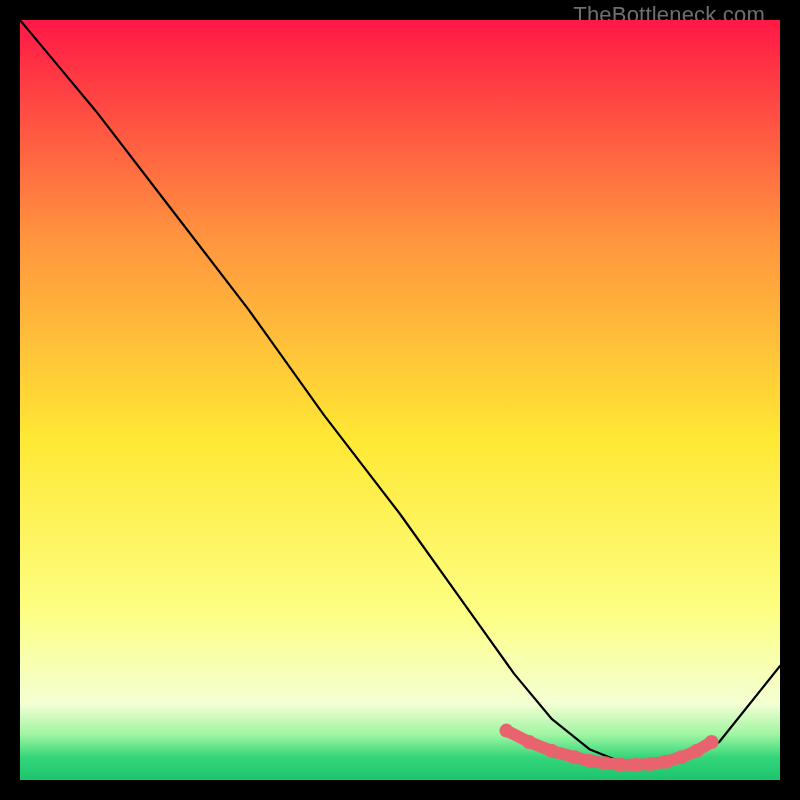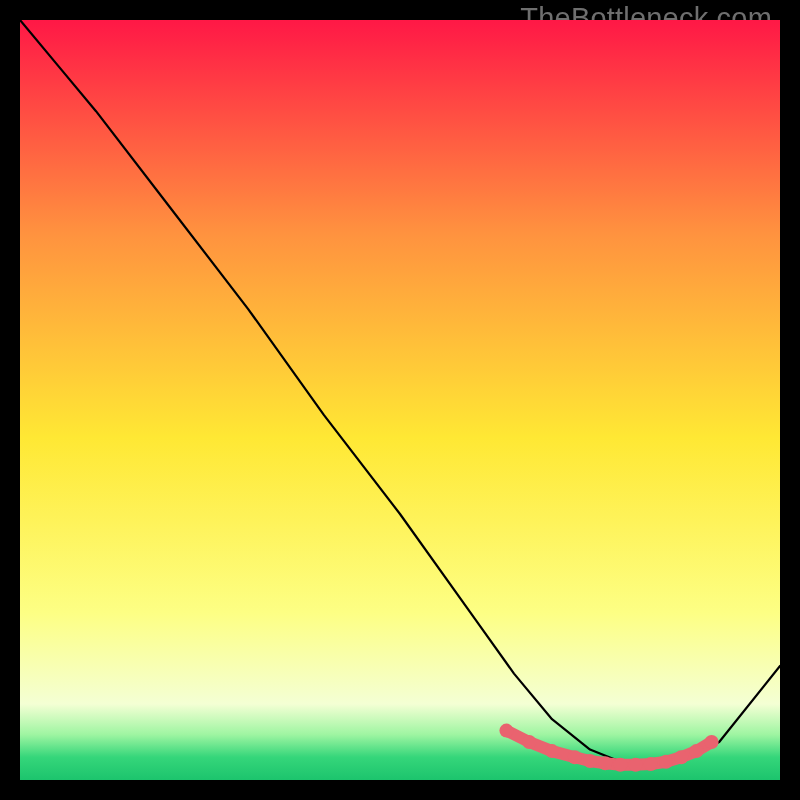--- a/index.html
+++ b/index.html
@@ -22,23 +22,23 @@
   .plot {
     position: absolute;
     left: 0;
     top: 0;
     width: 760px;
     height: 760px;
   }
   .watermark {
     position: absolute;
     top: 2px;
-    right: 28px;
+    right: 35px;
     color: #6f6f6f;
-    font-size: 29px;
+    font-size: 22px;
     letter-spacing: 0.2px;
     font-weight: 500;
   }
   svg { display: block; }
 </style>
 </head>
 <body>
 
 <div class="watermark">TheBottleneck.com</div>
 

